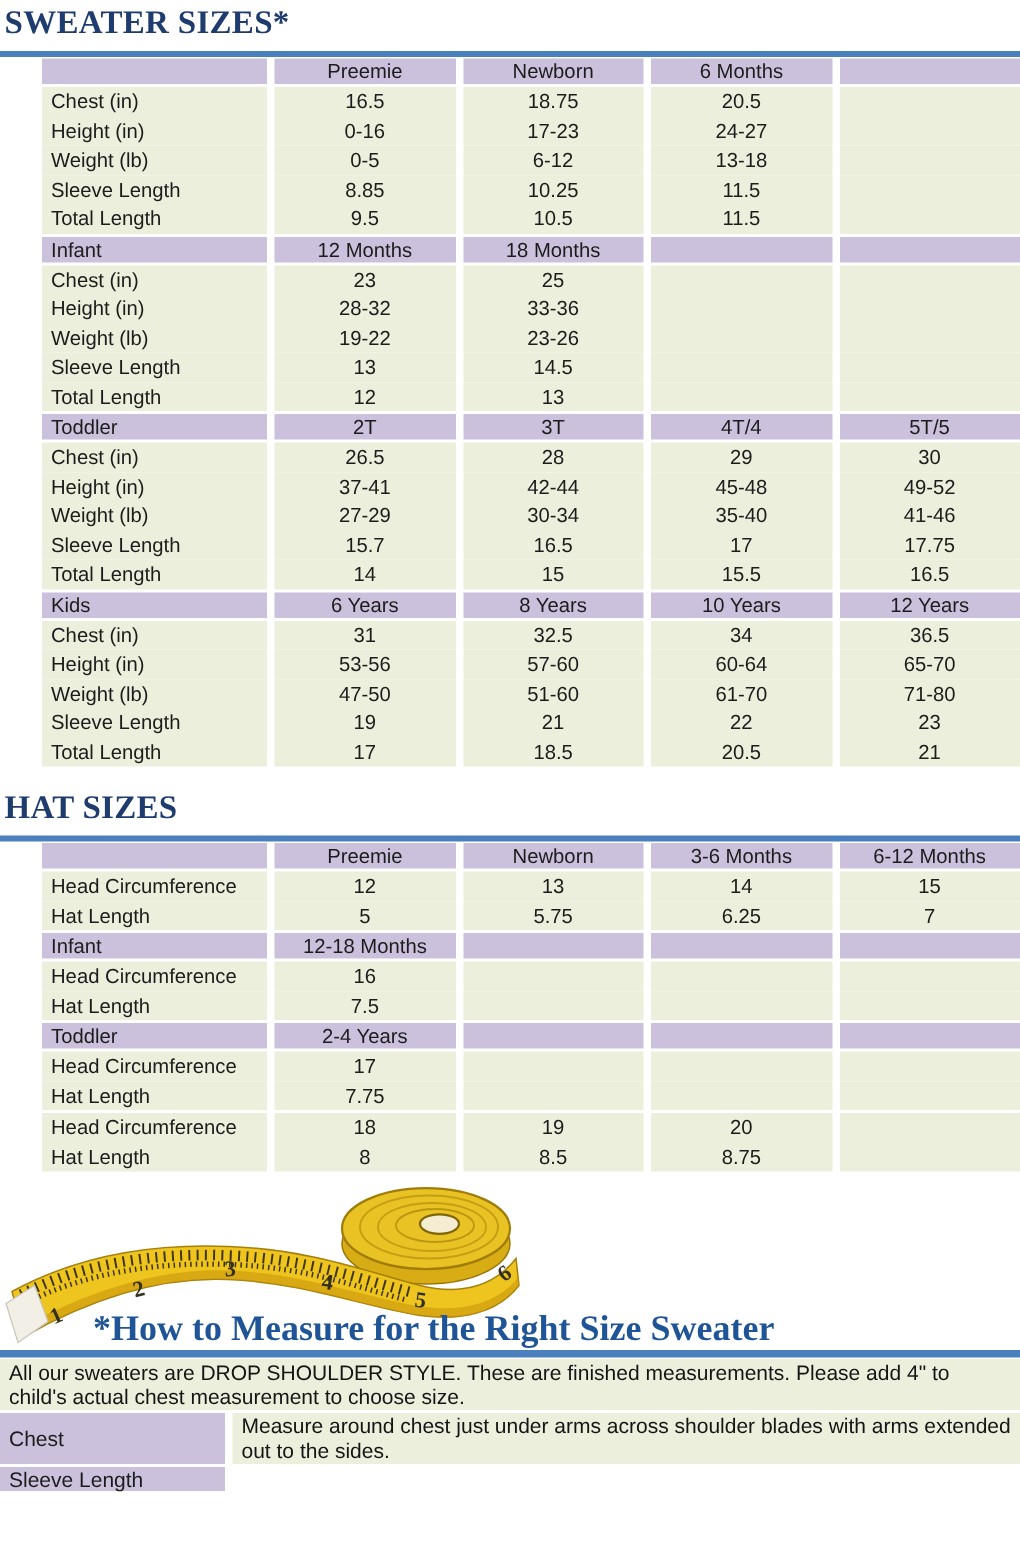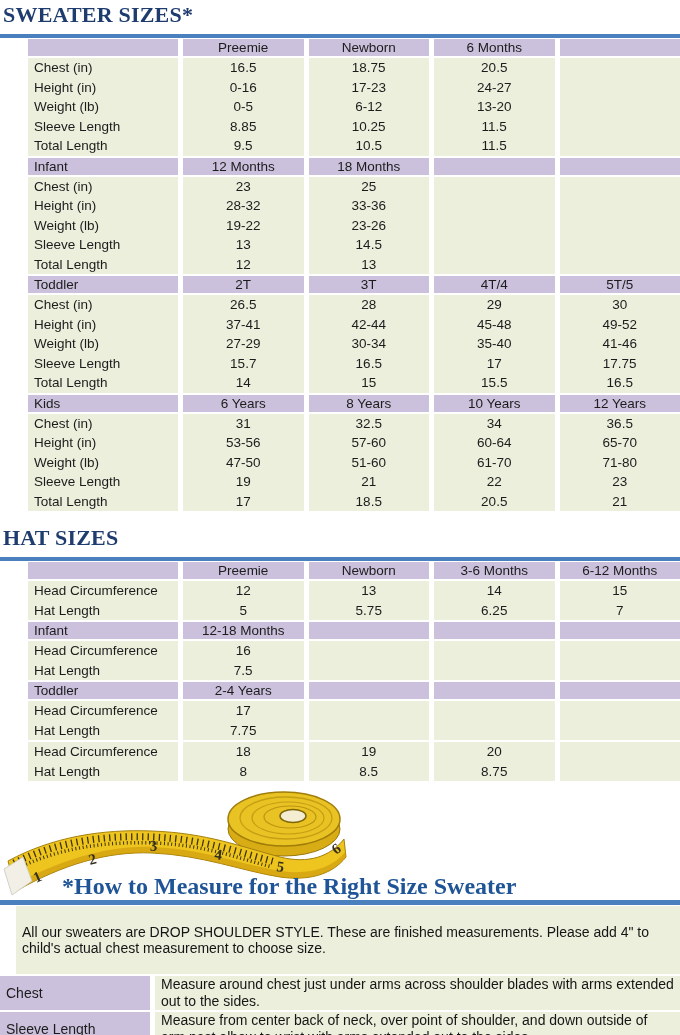--- a/index.html
+++ b/index.html
@@ -43,21 +43,21 @@
   .measure-head{position:relative;height:117px;}
   .tape-svg{position:absolute;left:2px;top:2px;}
   .measure-title{
     position:absolute;left:62px;bottom:0;margin:0;
     font-family:"Liberation Serif",serif;font-weight:bold;
     font-size:24px;line-height:28px;color:var(--heading-blue);
     white-space:nowrap;
   }
   .intro-row{
     margin-top:1px;background:var(--row-green);
-    font-size:14px;line-height:16px;padding:18px 6px;color:#151515;margin-left:16px;
+    font-size:14px;line-height:16px;padding:1px 6px;color:#151515;
   }
   .mgrid{
     display:grid;grid-template-columns:150px 1fr;
     column-gap:5px;row-gap:2px;margin-top:2px;
   }
   .mlabel{
     background:var(--header-lavender);display:flex;align-items:center;
     padding-left:6px;font-size:14px;
   }
   .mdesc{
@@ -91,21 +91,21 @@
         <div class="cell dcell">20.5</div>
         <div class="cell dcell"></div>
         <div class="cell dcell lab">Height (in)</div>
         <div class="cell dcell">0-16</div>
         <div class="cell dcell">17-23</div>
         <div class="cell dcell">24-27</div>
         <div class="cell dcell"></div>
         <div class="cell dcell lab">Weight (lb)</div>
         <div class="cell dcell">0-5</div>
         <div class="cell dcell">6-12</div>
-        <div class="cell dcell">13-20</div>
+        <div class="cell dcell">13-18</div>
         <div class="cell dcell"></div>
         <div class="cell dcell lab">Sleeve Length</div>
         <div class="cell dcell">8.85</div>
         <div class="cell dcell">10.25</div>
         <div class="cell dcell">11.5</div>
         <div class="cell dcell"></div>
         <div class="cell dcell lab">Total Length</div>
         <div class="cell dcell">9.5</div>
         <div class="cell dcell">10.5</div>
         <div class="cell dcell">11.5</div>
@@ -321,16 +321,15 @@
     </svg>
     <h2 class="measure-title">*How to Measure for the Right Size Sweater</h2>
   </div>
   <div class="rule thick"></div>
 
   <div class="intro-row">All our sweaters are DROP SHOULDER STYLE.  These are finished measurements.  Please add 4" to child's actual chest measurement to choose size.</div>
   <div class="mgrid" id="measure-rows">
       <div class="mlabel">Chest</div>
       <div class="mdesc">Measure around chest just under arms across shoulder blades with arms extended out to the sides.</div>
       <div class="mlabel">Sleeve Length</div>
-      <div class="mdesc">Measure from center back of neck, over point of shoulder, and down outside of arm past elbow to wrist with arms extended out to the sides.</div>
     </div>
 
 </div>
 
 </body></html>

